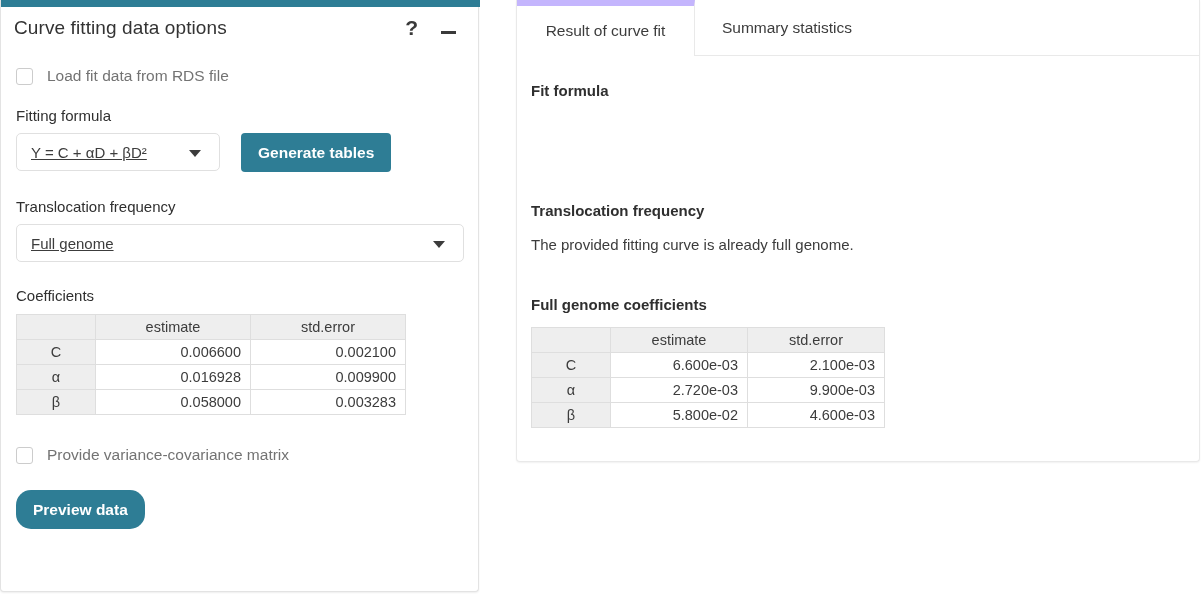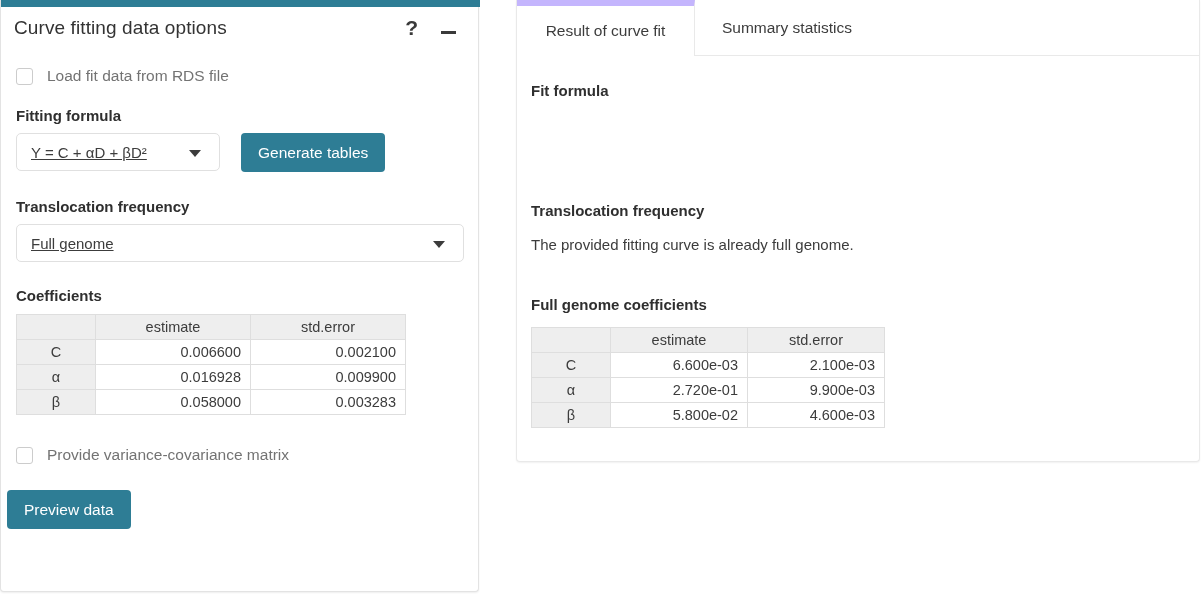--- a/index.html
+++ b/index.html
@@ -108,21 +108,21 @@
   }
   .check-label {
     margin-left: 14px;
     font-size: 15.5px;
     color: #737373;
   }
 
   .field-label {
     padding-left: 15px;
     font-size: 15px;
-    font-weight: bold;
+    font-weight: normal;
     color: #2f2f2f;
   }
 
   
   .select-box {
     position: relative;
     box-sizing: border-box;
     border: 1px solid #e0e0e0;
     border-radius: 5px;
     background: #fff;
@@ -152,20 +152,21 @@
     align-items: center;
     justify-content: center;
     background: #2e7d95;
     color: #ffffff;
     border: none;
     border-radius: 4px;
     font-size: 15.5px;
     font-family: "Liberation Sans", sans-serif;
     cursor: pointer;
     padding: 15px 17px;
+    font-weight: bold;
   }
 
   
   table.coef {
     border-collapse: collapse;
     font-size: 14.5px;
     color: #3c3c3c;
   }
   table.coef th, table.coef td {
     border: 1px solid #dedede;
@@ -332,21 +333,21 @@
           </tbody>
         </table>
       </div>
 
       
       <div class="check-row" style="margin-top:26px;">
         <span class="checkbox"></span>
         <span class="check-label">Provide variance-covariance matrix</span>
       </div>
 
-      <button class="btn" style="margin:21px 0 0 6px; height:39px;">Preview data</button>
+      <button class="btn" style="margin:21px 0 0 15px; height:39px;border-radius:15px;">Preview data</button>
 
     </div>
   </div>
 
   <div class="right-panel">
 
     <div class="tabbar">
       <div class="tab active" style="left:0; width:178px;">
         <span>Result of curve fit</span>
       </div>
@@ -374,21 +375,21 @@
           </tr>
         </thead>
         <tbody>
           <tr>
             <th>C</th>
             <td>6.600e-03</td>
             <td>2.100e-03</td>
           </tr>
           <tr>
             <th>α</th>
-            <td>2.720e-01</td>
+            <td>2.720e-03</td>
             <td>9.900e-03</td>
           </tr>
           <tr>
             <th>β</th>
             <td>5.800e-02</td>
             <td>4.600e-03</td>
           </tr>
         </tbody>
       </table>
     </div>

